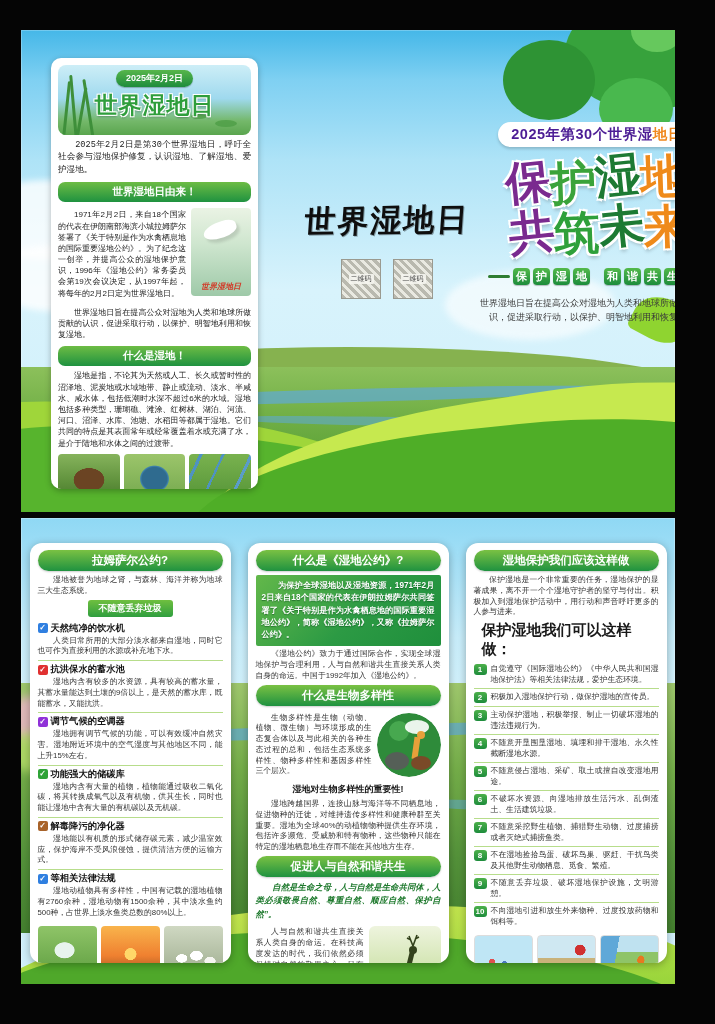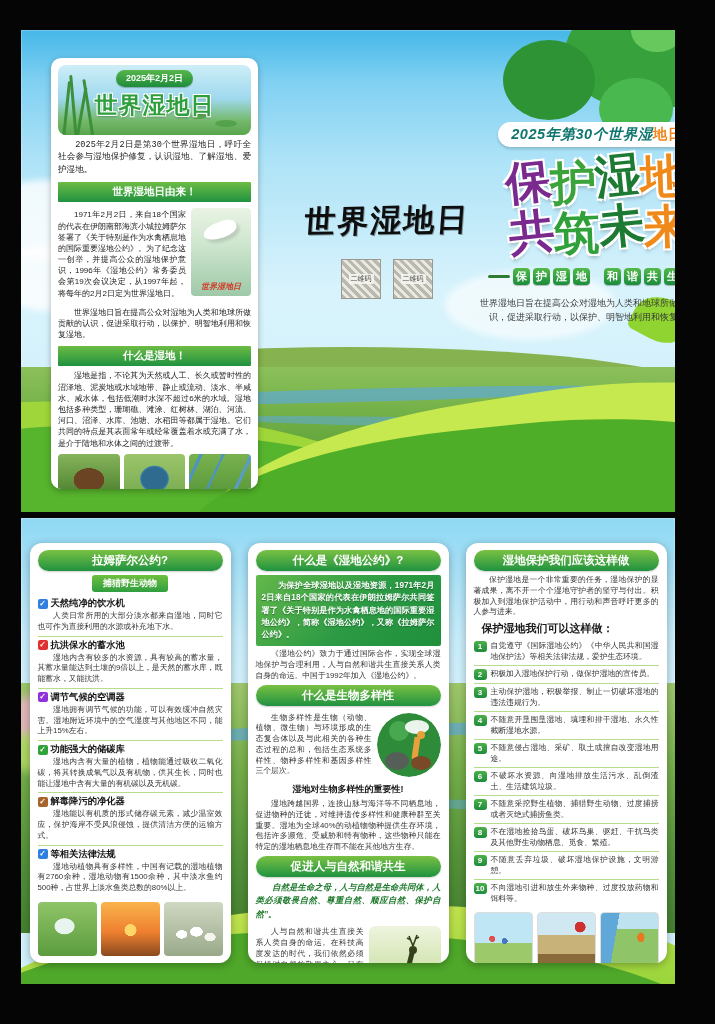--- a/index.html
+++ b/index.html
@@ -49,42 +49,42 @@
   .r3{left:22px;height:52px;transform:rotate(10deg);}
   .r4{left:29px;height:60px;transform:rotate(-9deg);}
   .lily{position:absolute;border-radius:50%;background:#4d9e46;opacity:.8;}
   .li1{right:14px;bottom:8px;width:22px;height:7px;}
   .li2{right:44px;bottom:16px;width:16px;height:5px;}
   .banner-pill{position:relative;margin:5px auto 0;width:fit-content;background:linear-gradient(180deg,#57b64b,#1e8c3c);color:#fff;font-size:9px;font-weight:bold;padding:2px 10px;border-radius:9px;box-shadow:0 1px 1px rgba(0,0,0,.25);}
   .banner-title{position:relative;text-align:center;font-size:23px;font-weight:bold;letter-spacing:1px;color:#2f9e3c;margin-top:3px;
     text-shadow:-1px -1px 0 #fff,1px -1px 0 #fff,-1px 1px 0 #fff,1px 1px 0 #fff,0 2px 2px rgba(0,0,0,.25);}
   .card-main p{margin:4px 0;font-size:8px;line-height:1.4;color:#222;text-align:justify;text-indent:2em;}
   .card-main p.intro{font-size:8.6px;line-height:1.45;font-family:Liberation Mono, monospace;}
-  .sec-bar{background:linear-gradient(180deg,#6dbc44,#1f9240);border-radius:1px;color:#fff;font-weight:bold;font-size:10.5px;text-align:center;padding:3px 0;margin:6px 0 3px;}
+  .sec-bar{background:linear-gradient(180deg,#6dbc44,#1f9240);border-radius:7px;color:#fff;font-weight:bold;font-size:10.5px;text-align:center;padding:3px 0;margin:6px 0 3px;}
   .sec1{overflow:hidden;}
   .egret{float:right;width:60px;height:88px;margin:3px 0 2px 5px;border-radius:4px;position:relative;background:linear-gradient(180deg,#eaf3e4 0%,#cfe6cf 40%,#9ec9a8 100%);overflow:hidden;}
   .egret .bird{position:absolute;top:14px;left:12px;width:34px;height:16px;background:#fff;border-radius:60% 40% 50% 50%;transform:rotate(-18deg);box-shadow:2px 4px 3px rgba(0,0,0,.12);}
   .egret .caption{position:absolute;bottom:4px;width:100%;text-align:center;color:#d23a28;font-size:8px;font-weight:bold;font-style:italic;}
   .photo-row{display:flex;gap:4px;margin-top:5px;}
   .photo{flex:1;height:54px;border-radius:4px;}
   .ph-moose{background:radial-gradient(26px 20px at 50% 48%,#6b4423 58%,transparent 60%),linear-gradient(180deg,#86b35c 0%,#5d8f3a 55%,#3f6b28 100%);}
   .ph-heart{background:radial-gradient(24px 22px at 50% 46%,#2f6b8f 52%,#3f83ad 58%,transparent 62%),linear-gradient(180deg,#9cc56b,#6da348);}
   .ph-aerial{background:linear-gradient(115deg,transparent 0 12%,#4f93c0 12% 16%,transparent 16% 38%,#4f93c0 38% 41%,transparent 41% 70%,#5a9cc8 70% 74%,transparent 74%),linear-gradient(180deg,#79b24f,#4f8f33);}
 
   
   .mid-col{position:absolute;left:268px;top:170px;width:196px;text-align:center;}
   .calligraphy{font-family:"Liberation Serif",serif;font-weight:bold;font-size:31px;letter-spacing:2px;color:#0e0e0e;transform:rotate(-1deg) skewX(-5deg);text-shadow:1px 1px 0 rgba(0,0,0,.35);}
   .qr-row{margin-top:17px;display:flex;justify-content:center;gap:12px;}
   .qr{width:38px;height:38px;border:1px solid #9a9a90;background:repeating-linear-gradient(45deg,#b9b9af 0 3px,#e9e9e1 3px 6px);display:flex;align-items:center;justify-content:center;}
   .qr-label{font-size:7px;color:#444;background:rgba(245,245,240,.9);padding:0 2px;border-radius:1px;}
 
   
   .right-col{position:absolute;left:450px;top:92px;width:252px;display:flex;flex-direction:column;align-items:center;}
   .r-banner{background:#fff;border-radius:14px;padding:3px 13px;box-shadow:0 2px 3px rgba(0,0,0,.18);font-weight:bold;font-size:14.5px;letter-spacing:.5px;}
-  .r-banner .g{color:#0f766e;font-style:italic;}
+  .r-banner .g{color:#4c1d95;}
   .r-banner .o{color:#f0881e;}
   .headline{margin-top:8px;transform:rotate(-4deg);text-align:center;font-family:"Liberation Serif",serif;font-weight:bold;}
   .headline .hl-line{font-size:46px;line-height:1.08;letter-spacing:-1px;white-space:nowrap;}
   .headline span{display:inline-block;text-shadow:-2px -2px 0 #fff,2px -2px 0 #fff,-2px 2px 0 #fff,2px 2px 0 #fff,0 4px 4px rgba(0,0,0,.22);}
   .hl-line span:nth-child(odd){transform:translateY(-2px) rotate(-2deg);}
   .hl-line span:nth-child(even){transform:translateY(2px) rotate(2deg);}
   .hl1 span:nth-child(1){color:#7a2a8f;}
   .hl1 span:nth-child(2){color:#3aa33a;}
   .hl1 span:nth-child(3){color:#1d7a33;}
   .hl1 span:nth-child(4){color:#ef8a1a;}
@@ -109,21 +109,21 @@
   .checkbox{width:10px;height:10px;border-radius:2px;color:#fff;font-size:8px;line-height:10px;text-align:center;flex:0 0 auto;}
   .checks .check-item:nth-child(1) .checkbox{background:#2f7fe0;}
   .checks .check-item:nth-child(2) .checkbox{background:#e03030;}
   .checks .check-item:nth-child(3) .checkbox{background:#9032d8;}
   .checks .check-item:nth-child(4) .checkbox{background:#2fa337;}
   .checks .check-item:nth-child(5) .checkbox{background:#a8632a;}
   .checks .check-item:nth-child(6) .checkbox{background:#2f7fe0;}
   .check-item p{margin:1px 0 0;}
   .hl-box{background:linear-gradient(135deg,#63b84a 0%,#2c9a44 55%,#1f8f3c 100%);border-radius:2px;padding:5px 6px;color:#fff;font-weight:bold;font-size:8.2px;line-height:1.5;text-align:justify;text-indent:2em;text-shadow:0 1px 1px rgba(0,60,20,.5);}
   .subhead{text-align:center;font-weight:bold;font-size:9px;color:#181818;margin:3px 0;}
-  .subhead-left{font-weight:bold;font-size:11px;color:#181818;margin:3px 0 2px 8px;}
+  .subhead-left{font-weight:bold;font-size:15px;color:#181818;margin:3px 0 2px 8px;}
   .wrap-illus{overflow:hidden;}
   .bio-circle{float:right;width:64px;height:64px;margin:3px 0 2px 5px;border-radius:50%;overflow:hidden;}
   .deer-box{float:right;width:72px;height:82px;margin:2px 0 2px 5px;border-radius:6px;overflow:hidden;background:linear-gradient(180deg,#eef4de 0%,#cfe3ac 55%,#a8cc7d 100%);}
   .quote{font-family:"Liberation Serif",serif;font-style:italic;font-weight:bold;color:#1f7a2e;font-size:8.4px;line-height:1.6;text-align:justify;text-indent:2em;margin:3px 0;}
   .num-item{display:flex;gap:4px;padding:3px 0;border-bottom:1px solid #b7dd8b;}
   .num-badge{min-width:11px;height:11px;padding:0 1px;background:linear-gradient(180deg,#4cb04a,#1e8c3c);color:#fff;border-radius:3px;font-size:8px;font-weight:bold;text-align:center;line-height:11px;flex:0 0 auto;}
   .num-text{flex:1;font-size:7.8px;line-height:1.35;color:#333;text-align:justify;}
   .cartoon{flex:1;height:54px;border-radius:4px;border:1px solid #ddd;}
   .ct1{background:radial-gradient(5px 5px at 30% 48%,#e05050 58%,transparent 62%),radial-gradient(5px 5px at 52% 52%,#4a78c0 58%,transparent 62%),linear-gradient(180deg,#bfe6f5 0 55%,#9cc96a 55% 100%);}
   .ct2{background:radial-gradient(9px 9px at 74% 26%,#d03030 58%,transparent 62%),linear-gradient(180deg,#cfe8f2 0 40%,#c9b27a 40% 75%,#8a6a3a 75% 100%);}
@@ -246,21 +246,22 @@
     </div>
     <div class="blob blob-pink"></div>
     <div class="blob blob-green"></div>
     <div class="wave wb1"></div>
     <div class="wave wb2"></div>
 
     <div class="cards">
 
       <div class="card">
         <div class="pill">拉姆萨尔公约?</div>
-        <div class="mini-badge">捕猎野生动物</div>
+        <p>湿地被誉为地球之肾，与森林、海洋并称为地球三大生态系统。</p>
+        <div class="mini-badge">不随意丢弃垃圾</div>
         <div class="checks">
           <div class="check-item">
             <div class="check-head">
                 <span class="checkbox">✓</span>
                 <span>天然纯净的饮水机</span>
               </div>
             <p class="check-body">人类日常所用的大部分淡水都来自湿地，同时它也可作为直接利用的水源或补充地下水。</p>
           </div>
           <div class="check-item">
             <div class="check-head">

